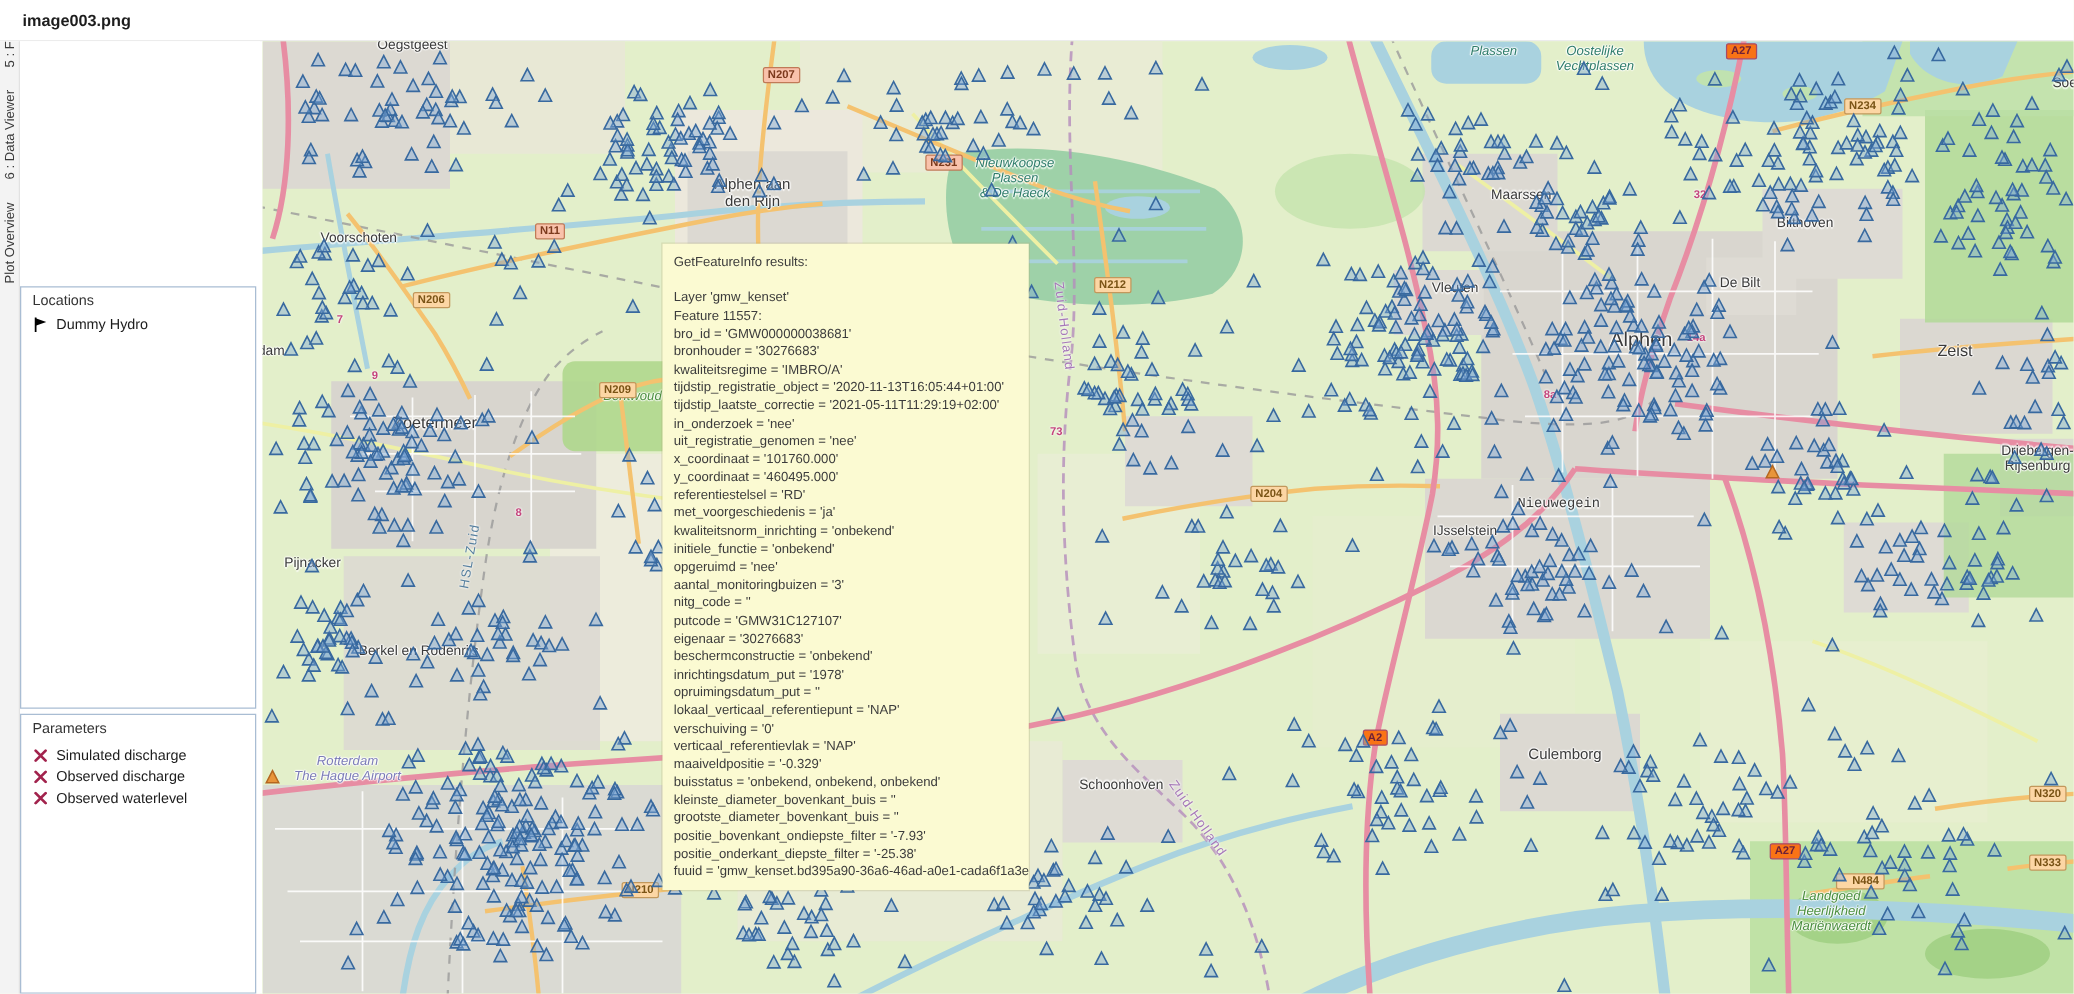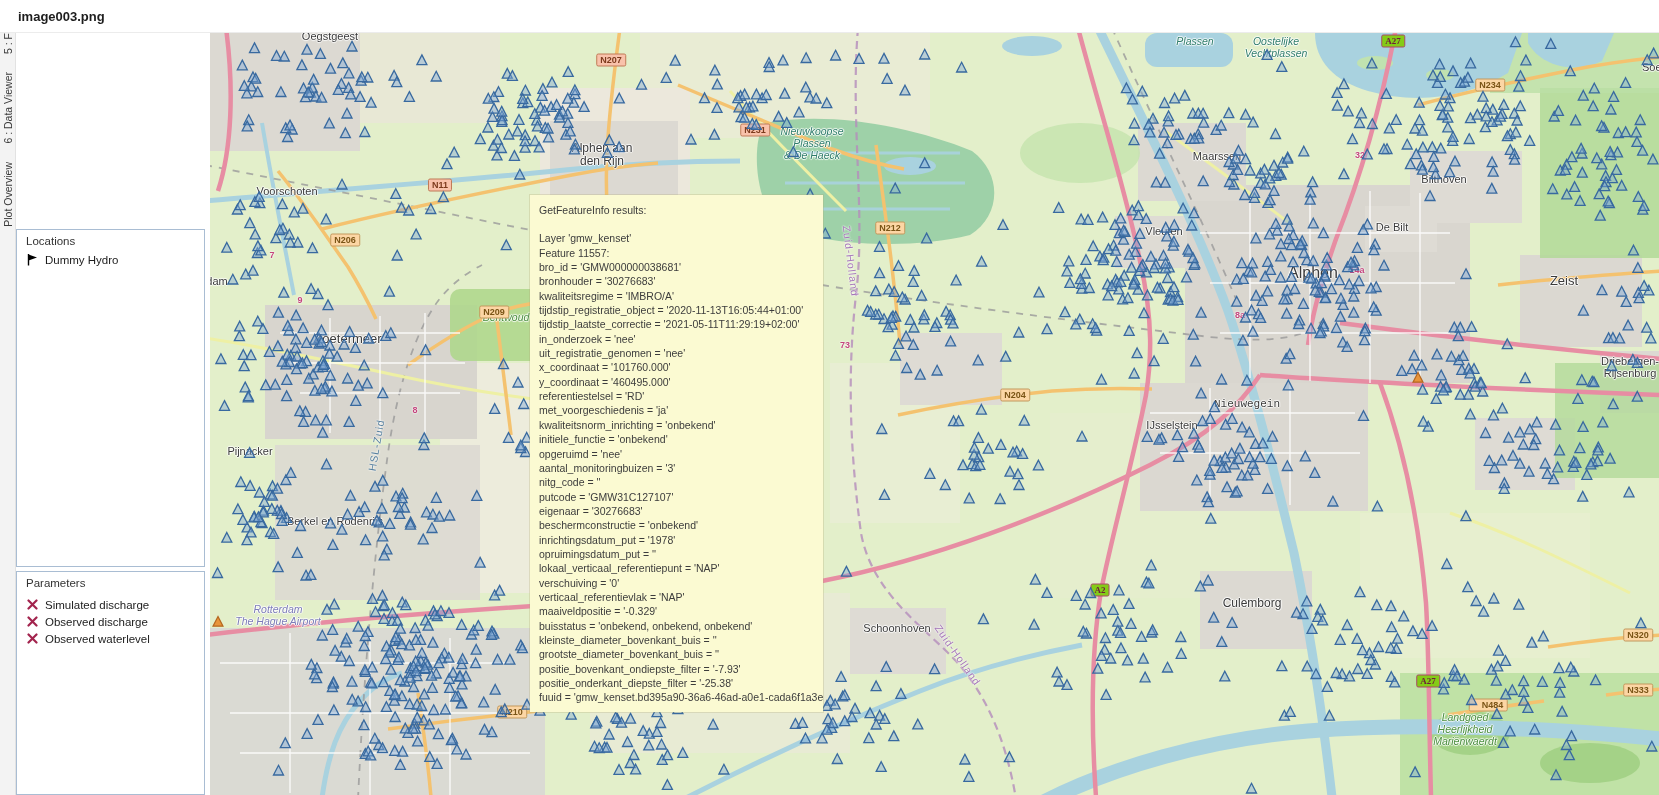--- a/index.html
+++ b/index.html
@@ -53,21 +53,21 @@
     text-shadow:-1px 0 1px #fff,1px 0 1px #fff,0 -1px 1px #fff,0 1px 1px #fff;
   }
   .rot-label{
     position:absolute;font-size:10.5px;letter-spacing:1px;white-space:nowrap;
     text-shadow:0 0 2px #fff,0 0 2px #fff;
   }
   .shield{
     position:absolute;transform:translate(-50%,-50%);font-size:9px;font-weight:bold;
     padding:1px 3px;border-radius:2px;line-height:1;white-space:nowrap;
   }
-  .shield.a{background:#84cc16;border:1px solid #a84a66;color:#6e2038;font-family:Liberation Serif, serif;}
+  .shield.a{background:#f97316;border:1px solid #a84a66;color:#6e2038;}
   .shield.t{background:#f9c2ab;border:1px solid #c07a57;color:#7c3a1d;}
   .shield.p{background:#fcd6a4;border:1px solid #c2985c;color:#7a5416;}
   .junction{
     position:absolute;transform:translate(-50%,-50%);font-size:9px;font-weight:bold;
     color:#c4457d;text-shadow:0 0 2px #fff,0 0 2px #fff;
   }
   
   .feature-tooltip{
     position:absolute;left:320px;top:162px;width:293px;height:517px;
     background:#fbfad2;box-shadow:0 0 0 1px rgba(175,170,115,0.28);
@@ -281,21 +281,21 @@
       <div class="area-label" style="left: 1066px; top: 14px; color: rgb(47, 125, 107);">Oostelijke
 Vechtplassen</div>
       <div class="area-label" style="left: 1255px; top: 696px; color: rgb(75, 143, 63);">Landgoed
 Heerlijkheid
 Mariënwaerdt</div>
       <div class="area-label" style="left: 68px; top: 582px; color: rgb(124, 124, 184);">Rotterdam
 The Hague Airport</div>
       <div class="rot-label" style="left: 641px; top: 228px; color: rgb(166, 120, 184); transform: translate(-50%, -50%) rotate(83deg);">Zuid-Holland</div>
       <div class="rot-label" style="left: 748px; top: 622px; color: rgb(166, 120, 184); transform: translate(-50%, -50%) rotate(55deg);">Zuid-Holland</div>
       <div class="rot-label" style="left: 166px; top: 412px; color: rgb(86, 127, 158); transform: translate(-50%, -50%) rotate(-80deg);">HSL-Zuid</div>
-      <div class="shield t" style="left: 401px; top: 27px;">N207</div>
+      <div class="shield t" style="left: 415px; top: 27px;">N207</div>
       <div class="shield t" style="left: 545px; top: 97px;">N231</div>
       <div class="shield t" style="left: 230px; top: 152px;">N11</div>
       <div class="shield p" style="left: 135px; top: 207px;">N206</div>
       <div class="shield p" style="left: 284px; top: 279px;">N209</div>
       <div class="shield p" style="left: 680px; top: 195px;">N212</div>
       <div class="shield p" style="left: 805px; top: 362px;">N204</div>
       <div class="shield p" style="left: 302px; top: 679px;">N210</div>
       <div class="shield a" style="left: 890px; top: 557px;">A2</div>
       <div class="shield a" style="left: 1218px; top: 648px;">A27</div>
       <div class="shield a" style="left: 1183px; top: 8px;">A27</div>

